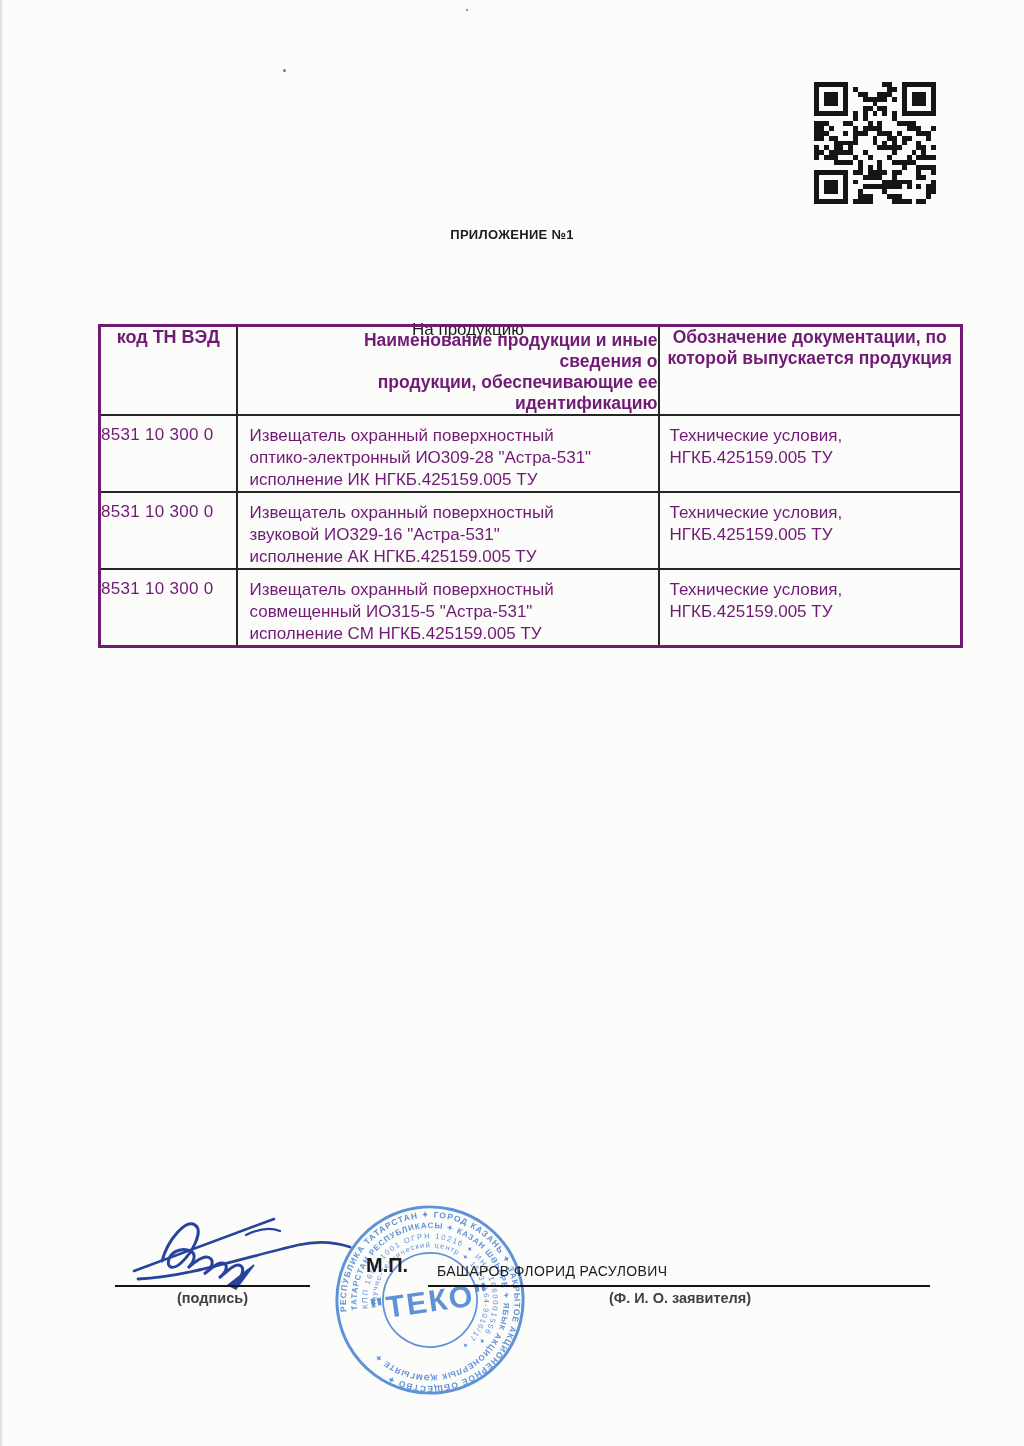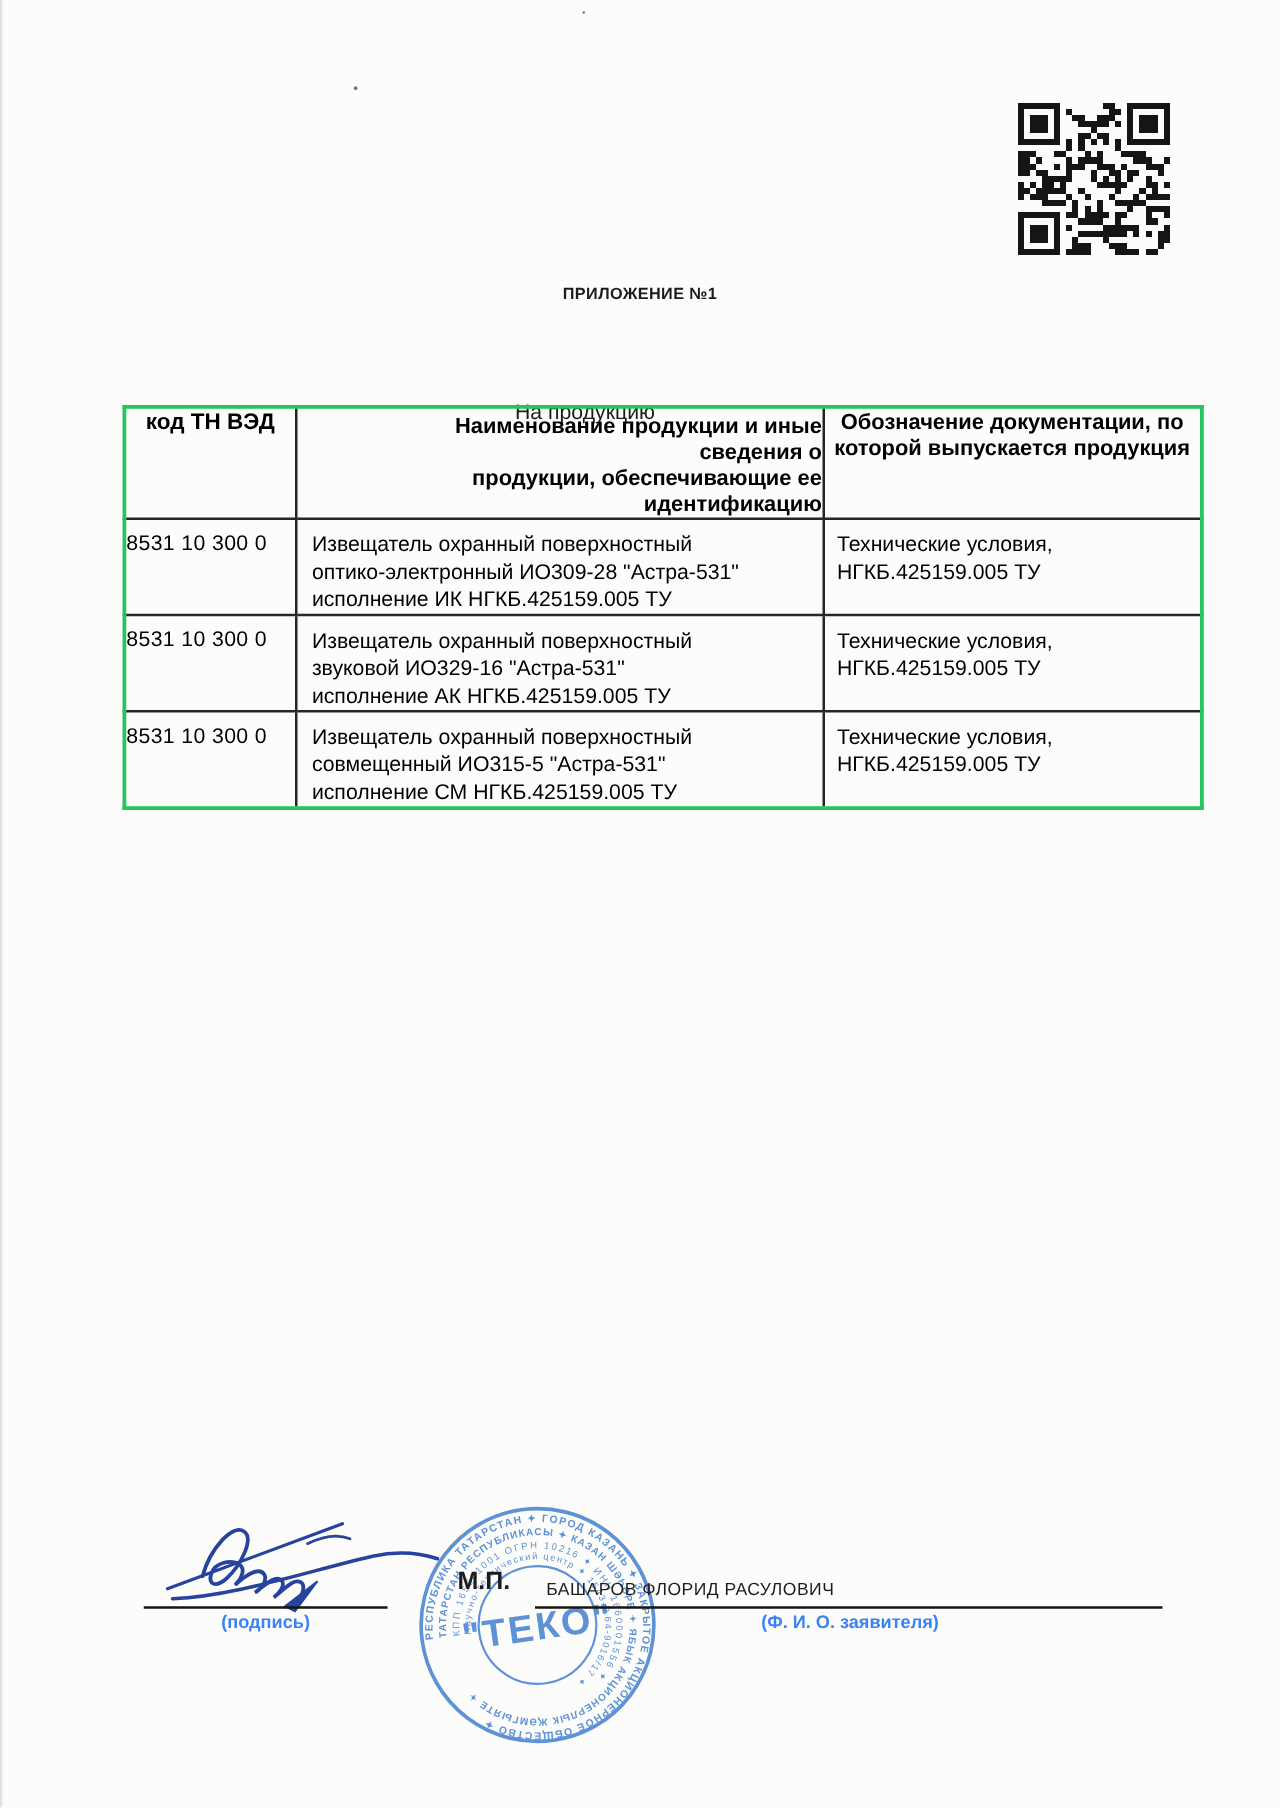--- a/index.html
+++ b/index.html
@@ -33,42 +33,42 @@
     font-size:18px; white-space:nowrap;
   }
   .decl-label { font-weight:bold; letter-spacing:.2px; }
   .decl-number { font-weight:normal; letter-spacing:.4px; }
   .subtitle { left:0; width:936px; top:320px; text-align:center; font-size:17px; }
 
   
   table.products {
     position:absolute; left:98px; top:324px; width:862px;
     border-collapse:collapse; table-layout:fixed;
-    border:3px solid #22c55e;
-    font-size:17px; color:#000000;
+    border:3px solid #701a75;
+    font-size:17px; color:#701a75;
   }
   table.products td, table.products th {
     border:2px solid #262626; vertical-align:top; background:transparent;
   }
   th.h-code { width:137px; vertical-align:middle; font-size:18px; font-weight:bold; text-align:center; }
   th.h-name { width:422px; font-weight:bold; text-align:right; padding-top:3px; line-height:21px; font-size:17.5px;padding-left:44px; }
   th.h-doc  { width:303px; vertical-align:middle; font-weight:bold; text-align:center; line-height:21px; font-size:17.5px; }
   tr.hdr { height:66px; }
   tr.row1 { height:73px; }
   tr.row2 { height:75px; }
   tr.row3 { height:74px; }
   td.c-code { text-align:left; padding-top:9px; letter-spacing:.3px; }
   td.c-name { padding:9px 6px 0 12px; line-height:22px; }
   td.c-doc  { padding:9px 6px 0 10px; line-height:22px; }
 
   
   .sig-line { height:2px; background:#151515; }
   #sig-line-left  { left:115px; top:1285px; width:195px; }
   #sig-line-right { left:428px; top:1285px; width:502px; }
-  .caption { font-weight:bold; font-size:14.5px; color:#3b82f6; }
+  .caption { font-weight:bold; font-size:14.5px; color:#404040; }
   #caption-sign { left:115px; top:1290px; width:195px; text-align:center; }
   #caption-fio  { left:430px; top:1290px; width:500px; text-align:center; }
   #mp-label { left:366px; top:1254px; font-size:20px; font-weight:bold; }
   #applicant-name { left:437px; top:1263px; font-size:14px; letter-spacing:.4px; white-space:nowrap; }
 
   #stamp { left:332px; top:1202px; width:196px; height:196px; opacity:.82; }
   #stamp text { fill:#3c7bd0; }
   #signature-svg { left:128px; top:1205px; width:230px; height:92px; }
 </style>
 </head>

